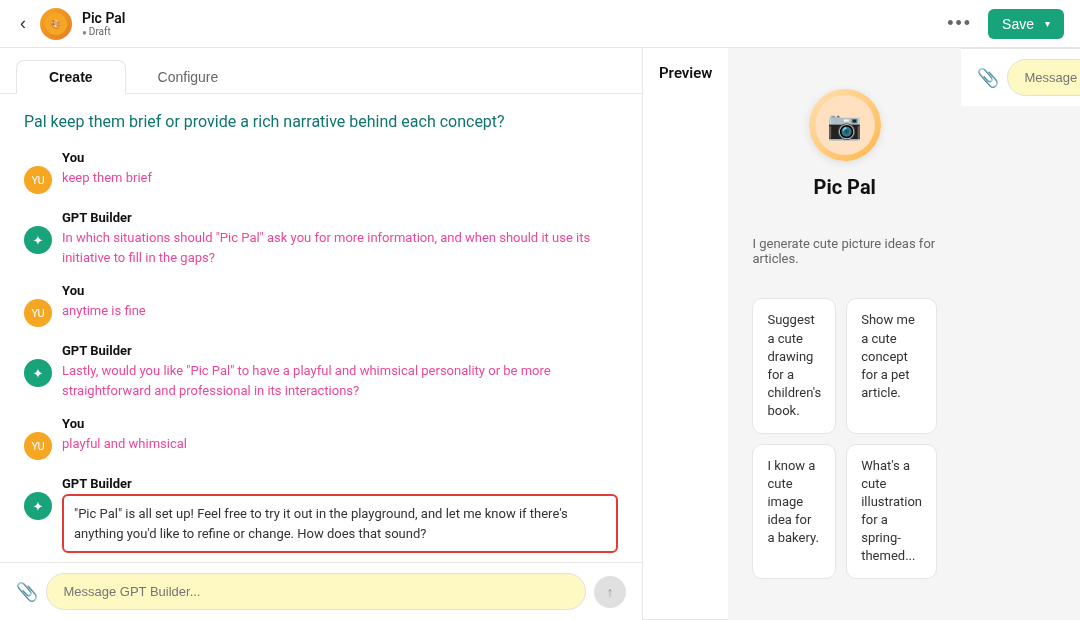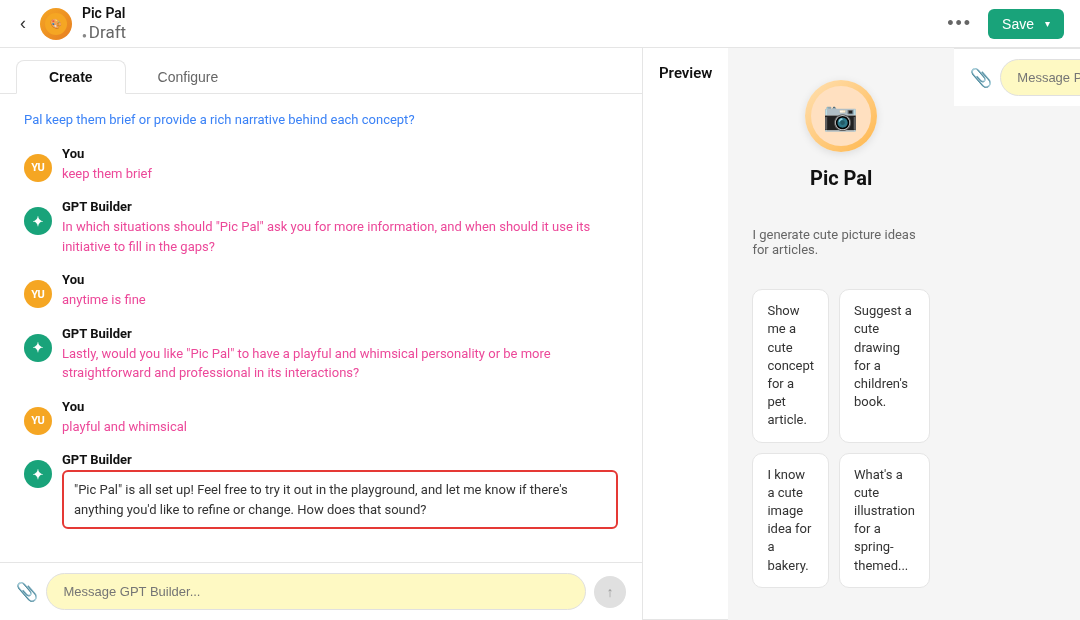--- a/index.html
+++ b/index.html
@@ -51,21 +51,21 @@
       display: flex;
       flex-direction: column;
     }
     .app-name {
       font-size: 14px;
       font-weight: 600;
       color: #111;
       line-height: 1.2;
     }
     .app-status {
-      font-size: 17px;
+      font-size: 10px;
       color: #666;
     }
     .app-status::before {
       content: '● ';
       color: #888;
       font-size: 8px;
     }
     .header-right {
       display: flex;
       align-items: center;
@@ -144,22 +144,22 @@
       overflow-y: auto;
       padding: 16px 24px;
       display: flex;
       flex-direction: column;
       gap: 16px;
     }
     .chat-area::-webkit-scrollbar { width: 4px; }
     .chat-area::-webkit-scrollbar-thumb { background: #ddd; border-radius: 2px; }
 
     .faded-top {
-      color: #3b82f6;
-      font-size: 13px;
+      color: #0f766e;
+      font-size: 16px;
       line-height: 1.5;
     }
 
     .message-group {
       display: flex;
       flex-direction: column;
       gap: 4px;
     }
     .message-row {
       display: flex;
@@ -168,22 +168,22 @@
     }
     .avatar-circle {
       width: 28px;
       height: 28px;
       border-radius: 50%;
       flex-shrink: 0;
       display: flex;
       align-items: center;
       justify-content: center;
       font-size: 11px;
-      font-weight: 700;
-      margin-top: 8px;
+      font-weight: 400;
+      margin-top: 16px;
     }
     .avatar-you {
       background: #f5a623;
       color: #fff;
     }
     .avatar-gpt {
       background: #19a37a;
       color: #fff;
       font-size: 13px;
     }
@@ -465,22 +465,22 @@
       <div class="preview-bot-avatar">
         <svg width="60" height="60" viewBox="0 0 60 60">
           <circle cx="30" cy="30" r="30" fill="#ffe0c0"></circle>
           <text x="30" y="40" text-anchor="middle" font-size="28">📷</text>
         </svg>
       </div>
       <div class="preview-bot-name">Pic Pal</div>
       <div class="preview-bot-desc">I generate cute picture ideas for articles.</div>
 
       <div class="suggestion-grid">
+        <div class="suggestion-card">Suggest a cute drawing for a children's book.</div>
         <div class="suggestion-card">Show me a cute concept for a pet article.</div>
-        <div class="suggestion-card">Suggest a cute drawing for a children's book.</div>
         <div class="suggestion-card">I know a cute image idea for a bakery.</div>
         <div class="suggestion-card">What's a cute illustration for a spring-themed...</div>
       </div>
     </div>
 
     <div class="preview-bottom">
       <div class="preview-input-area">
         <button class="attach-btn">📎</button>
         <input type="text" class="chat-input" placeholder="Message Pic Pal..." style="">
         <button class="send-btn">↑</button>

